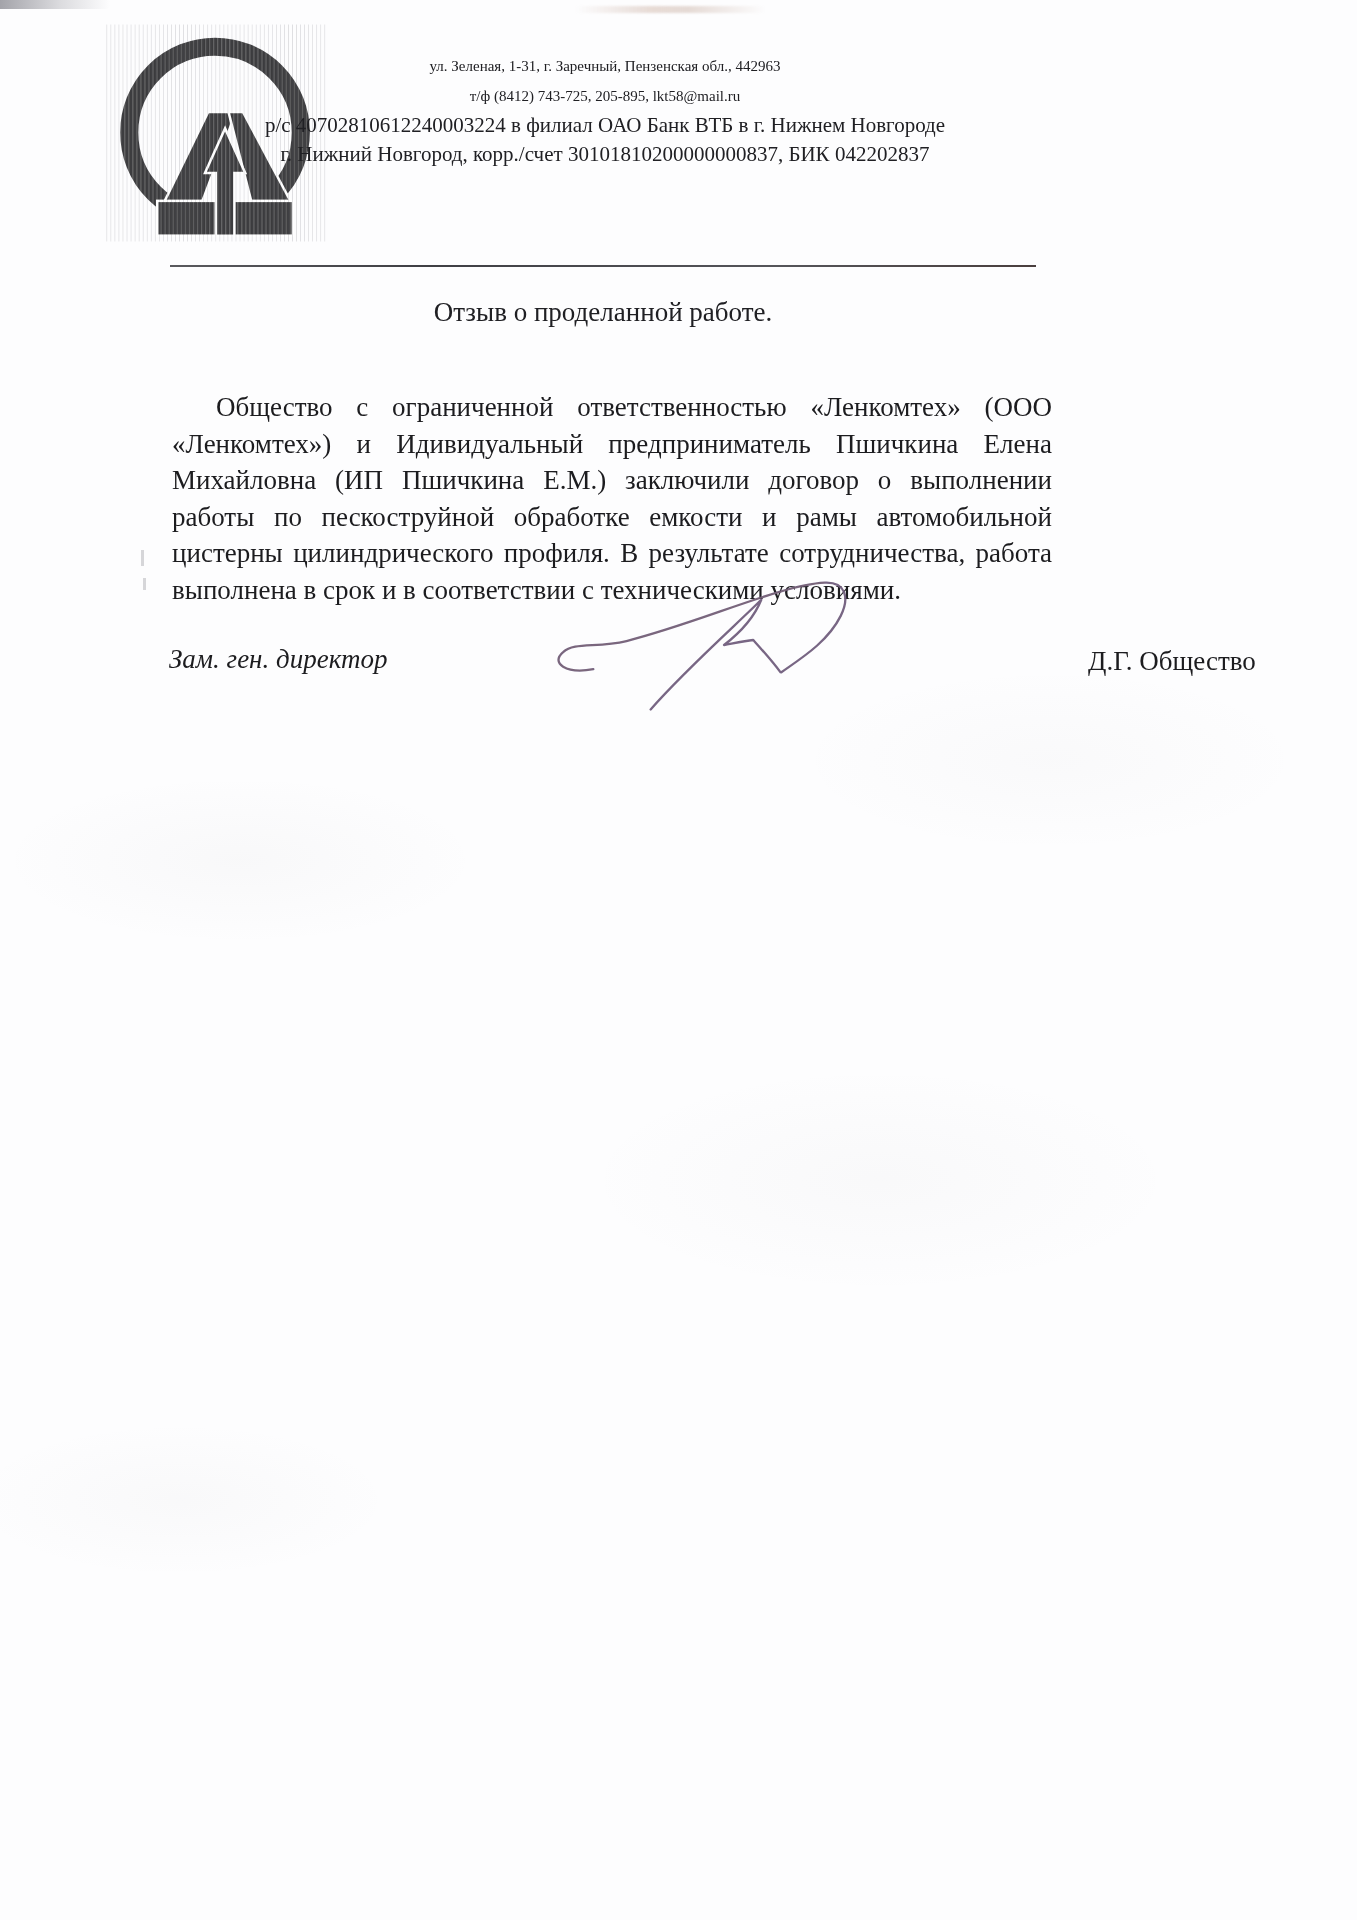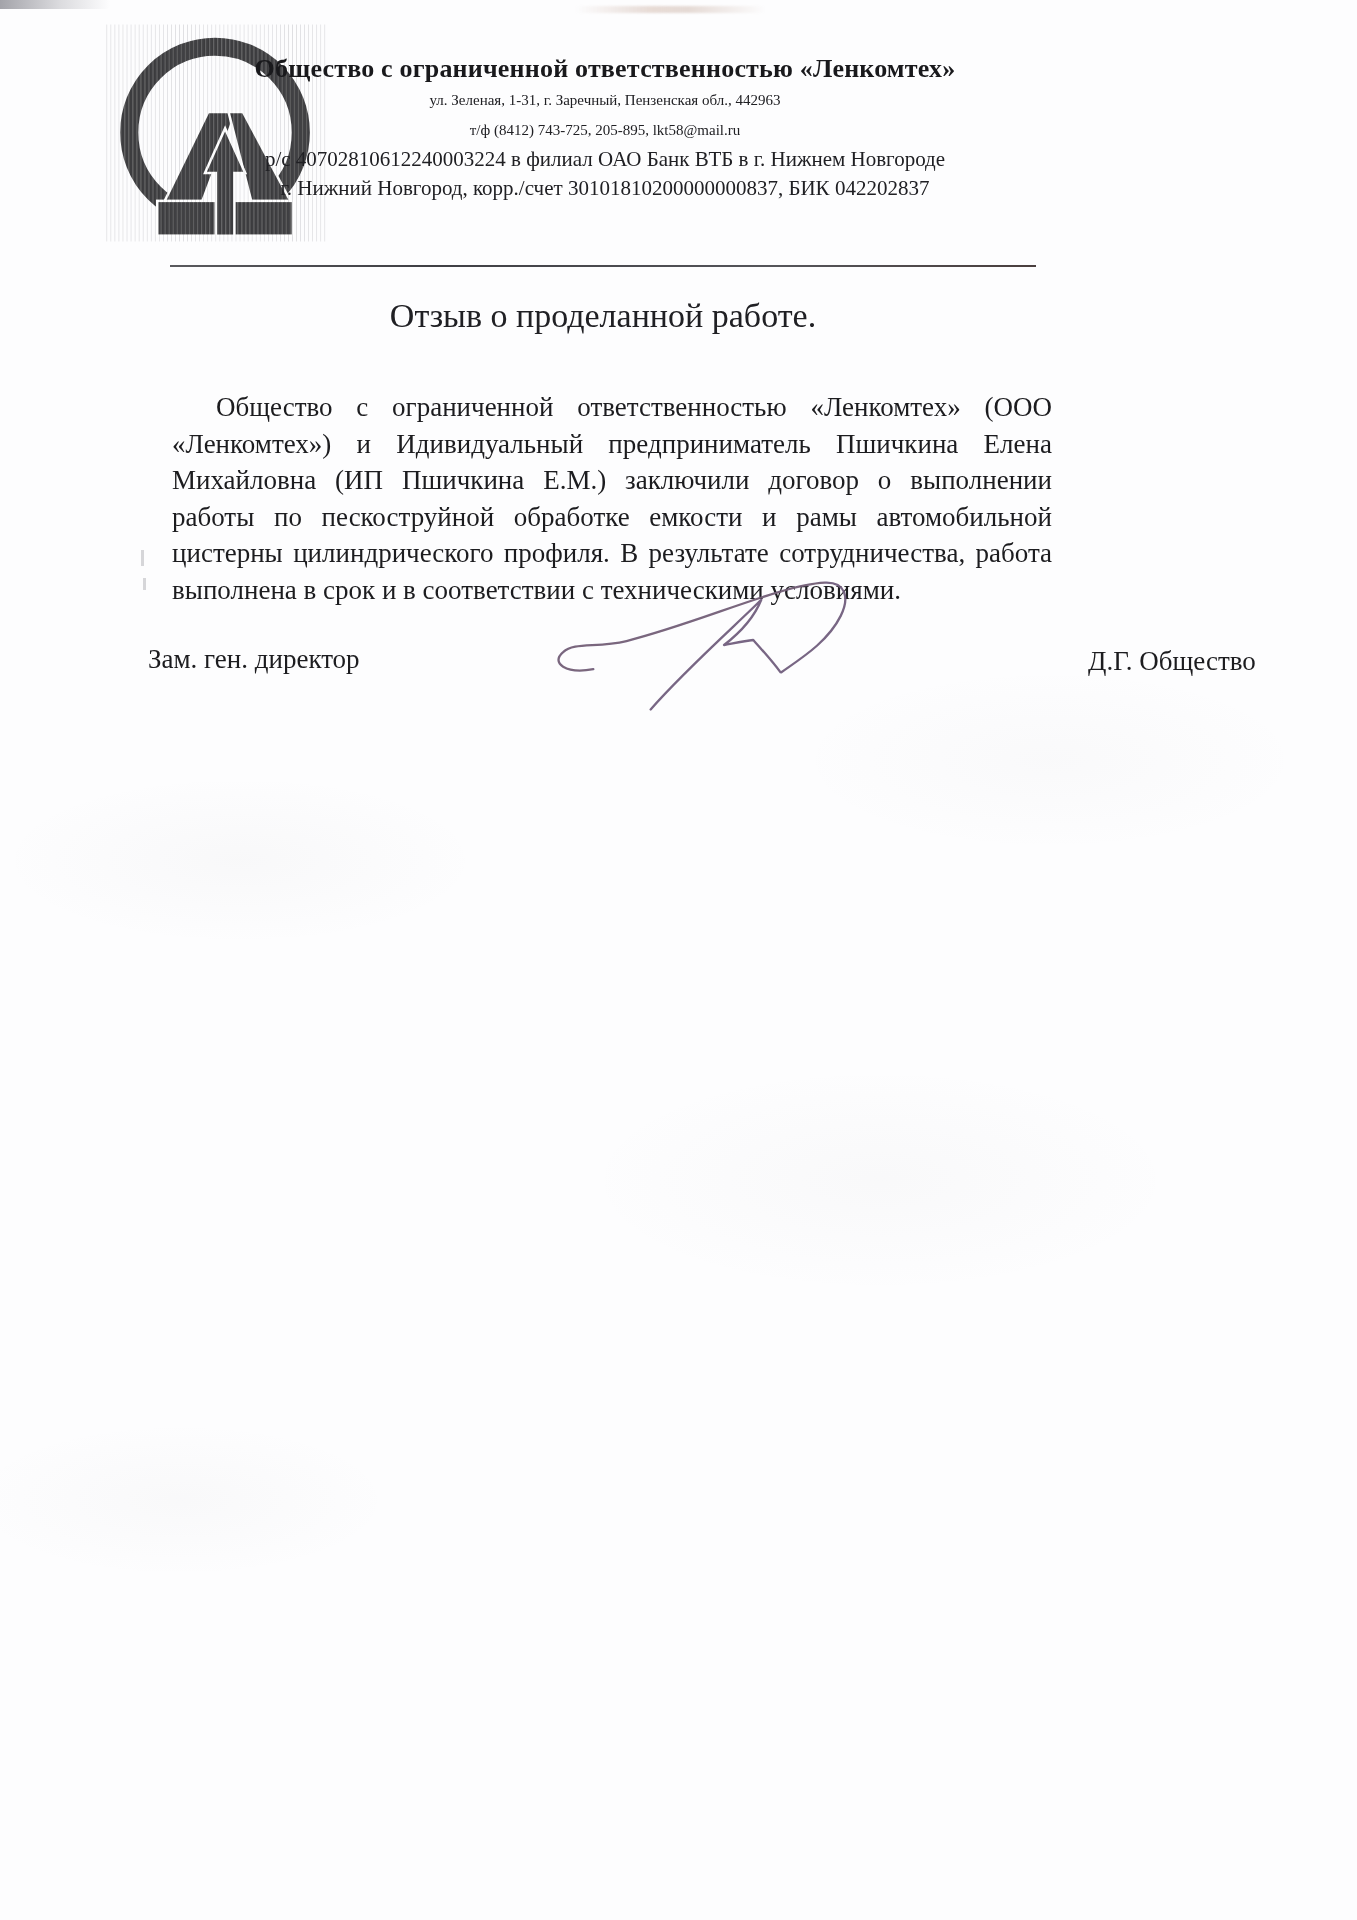--- a/index.html
+++ b/index.html
@@ -50,31 +50,31 @@
   .head-line-sm { font-size: 21px; line-height: 28.5px; color: #202024; }
 
   .head-rule {
     position: absolute; left: 170px; top: 265px; width: 866px; height: 2px;
     background: linear-gradient(90deg, #5a5a5e, #3f3f44 30%, #55555a 70%, #4a3f3e);
   }
 
   
   .doc-title {
     position: absolute; left: 165px; top: 297px; width: 876px;
-    text-align: center; font-size: 34px; color: #202024;
+    text-align: center; font-size: 27px; color: #202024;
   }
   .doc-body {
     position: absolute; left: 164px; top: 389px; width: 880px;
     font-size: 27px; line-height: 36.5px;
     text-align: justify; text-align-last: left;
     text-indent: 44px; color: #1c1c1f; margin-left: 8px;
   }
 
   
-  .sig-role { position: absolute; left: 148px; top: 644px; font-size: 27px; color: #1c1c1f; }
+  .sig-role { position: absolute; left: 169px; top: 644px; font-size: 27px; color: #1c1c1f; font-style: italic; }
   .sig-name { position: absolute; left: 1088px; top: 646px; font-size: 27px; color: #1c1c1f; white-space: nowrap; }
   .sig-draw { position: absolute; left: 538px; top: 553px; width: 352px; height: 172px; }
   .sig-draw svg { width: 100%; height: 100%; }
 </style>
 </head>
 <body>
 
 <div class="page">
 
   <div class="smudge-top-left"></div>
@@ -98,21 +98,20 @@
           <rect x="54" y="176" width="58" height="32"></rect>
           <rect x="128" y="176" width="58" height="32"></rect>
           <path d="M120,106 L138,146 L128,146 L128,208 L112,208 L112,146 L102,146 Z"></path>
         </g>
         <rect x="0" y="0" width="220" height="215" fill="url(#scantex)"></rect>
       </g>
     </svg>
   </div>
 
   <div class="head-block">
-    <div class="head-company">Общество с ограниченной ответственностью «Ленкомтех»</div>
     <div class="head-line-lg">ул. Зеленая, 1-31, г. Заречный, Пензенская обл., 442963</div>
     <div class="head-line-lg">т/ф (8412) 743-725, 205-895, lkt58@mail.ru</div>
     <div class="head-line-sm">р/с 40702810612240003224 в филиал ОАО Банк ВТБ в г. Нижнем Новгороде</div>
     <div class="head-line-sm">г. Нижний Новгород, корр./счет 30101810200000000837,  БИК 042202837</div>
   </div>
 
   <div class="head-rule"></div>
 
   <div class="doc-title">Отзыв о проделанной работе.</div>
   <div class="doc-body">Общество с ограниченной ответственностью «Ленкомтех» (ООО «Ленкомтех») и Идивидуальный предприниматель Пшичкина Елена Михайловна (ИП Пшичкина Е.М.) заключили договор о выполнении работы по пескоструйной обработке емкости и рамы автомобильной цистерны цилиндрического профиля. В результате сотрудничества, работа выполнена в срок и в соответствии с техническими условиями.</div>

